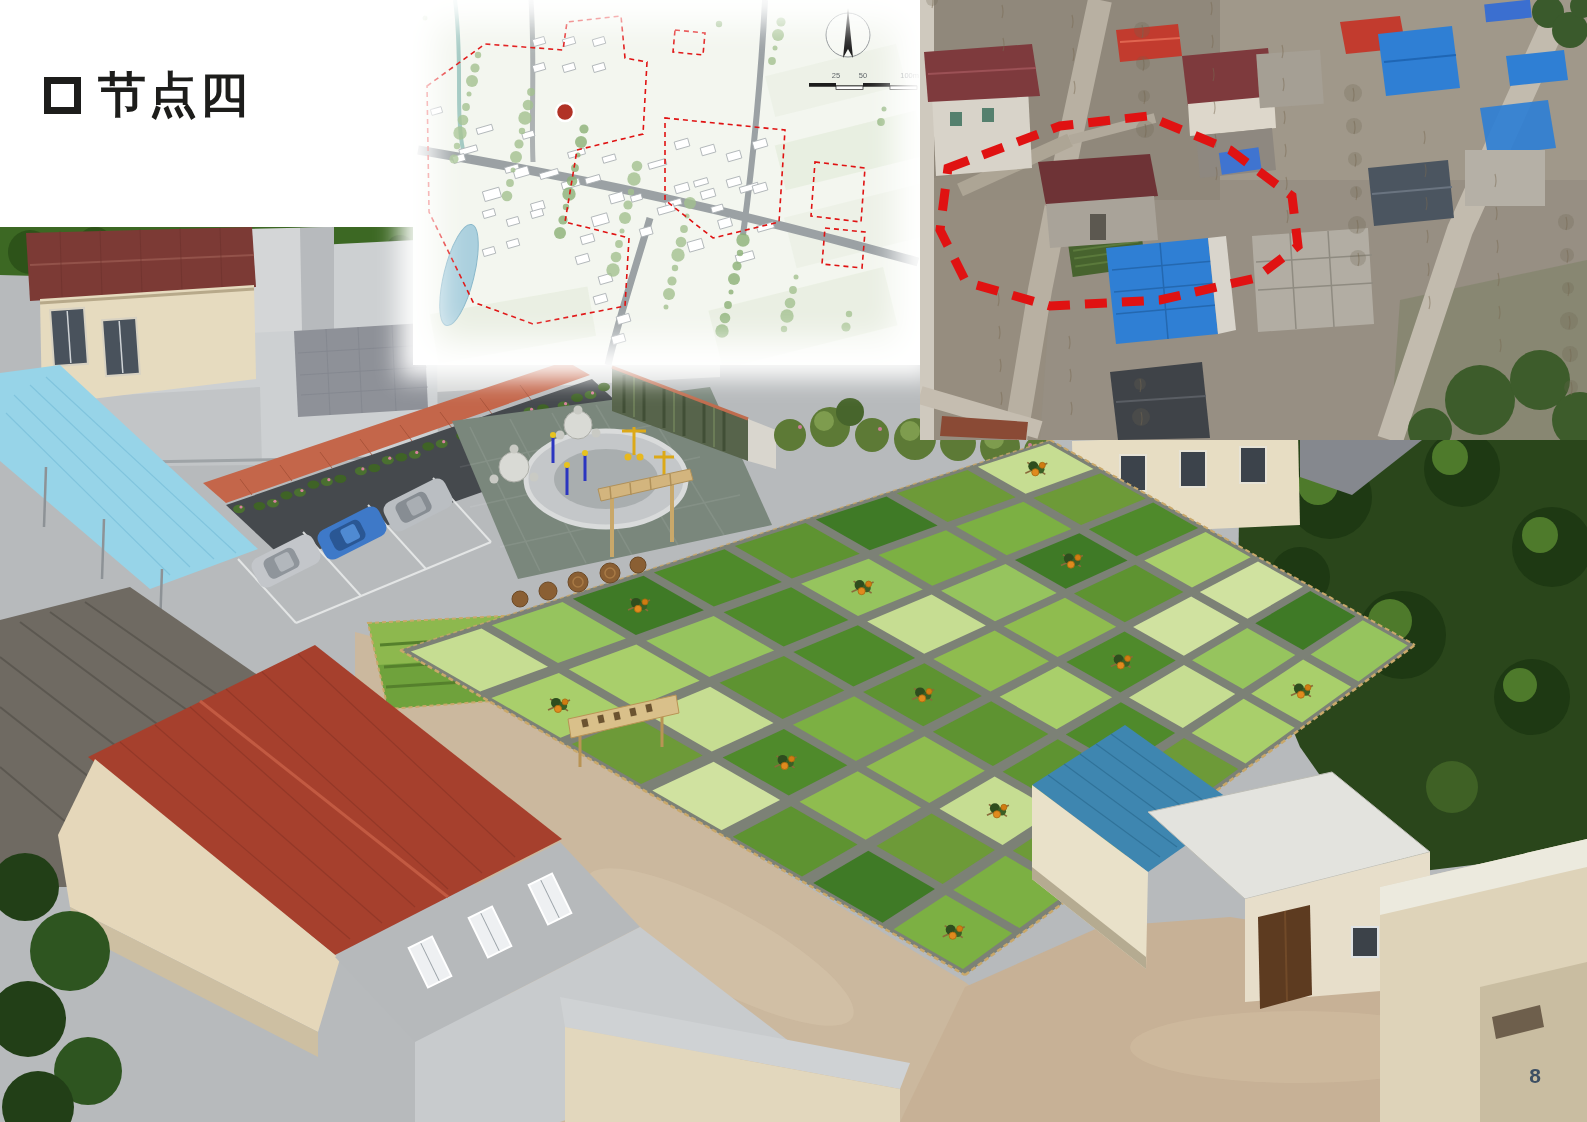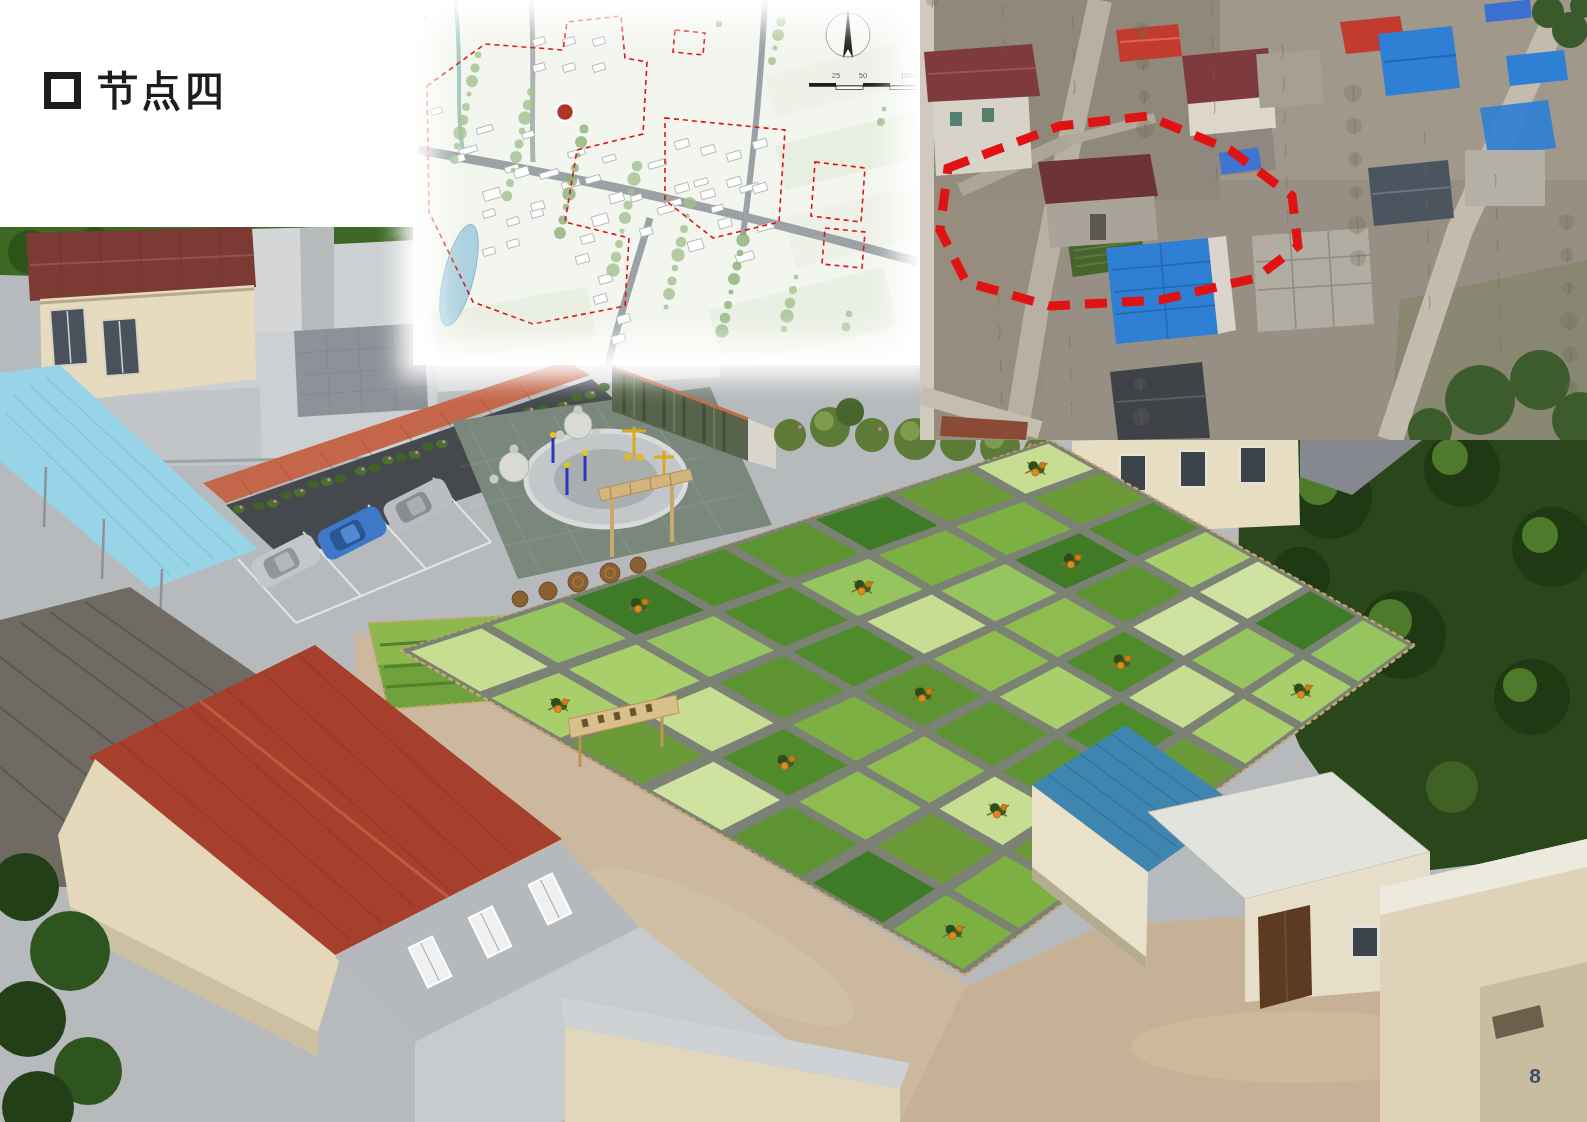--- a/index.html
+++ b/index.html
@@ -6,21 +6,21 @@
   .slide{position:relative;width:1587px;height:1122px;background:#ffffff;overflow:hidden;
          font-family:"Liberation Sans",sans-serif;}
   .layer{position:absolute;}
   .render{top:227px;left:0;width:1587px;height:895px;}
   .site-plan{top:0;left:413px;width:507px;height:365px;background:#c2410c;
              box-shadow:0 0 22px 14px rgba(255,255,255,0.95);}
   .site-plan .fade{position:absolute;inset:0;box-shadow:inset 0 0 32px 24px #ffffff;pointer-events:none;}
   .aerial{top:0;left:920px;width:667px;height:440px;background:#978f83;}
   .title{position:absolute;top:63px;left:44px;display:flex;align-items:center;gap:17px;color:var(--title-text,#1d1d1b);}
   .title .bullet{width:23px;height:23px;border:7px solid var(--title-text,#1d1d1b);flex:0 0 auto;}
-  .title .text{font-size:40px;font-weight:bold;letter-spacing:3px;}
+  .title .text{font-size:48px;font-weight:bold;letter-spacing:3px;}
   .pagenum{position:absolute;right:46px;bottom:34px;font-size:21px;font-weight:bold;color:var(--page-number,#3d4f63);}
   svg{display:block;}
   .f-concrete{fill:var(--concrete,#b7babc);} .f-tan{fill:var(--path-tan,#cbb89e);}
   .f-lawn{fill:var(--lawn-dark,#2a461b);}   .f-gravel{fill:var(--gravel,#7c8176);}
   .f-maroon{fill:var(--roof-maroon,#7c3a35);} .f-redroof{fill:var(--roof-red,#a6402d);}
   .f-blueroof{fill:var(--roof-blue,#3e86b0);} .f-canopyblue{fill:var(--canopy-blue,#97d4e8);}
   .f-terra{fill:var(--canopy-terracotta,#c4664a);}
   .f-ablue{fill:var(--aerial-roof-blue,#2f7fd4);} .f-ared{fill:var(--aerial-roof-red,#c23b2e);}
   .f-amaroon{fill:var(--aerial-roof-maroon,#7e3a3d);}
   .s-boundary{stroke:var(--boundary-red,#e01212);fill:none;}

